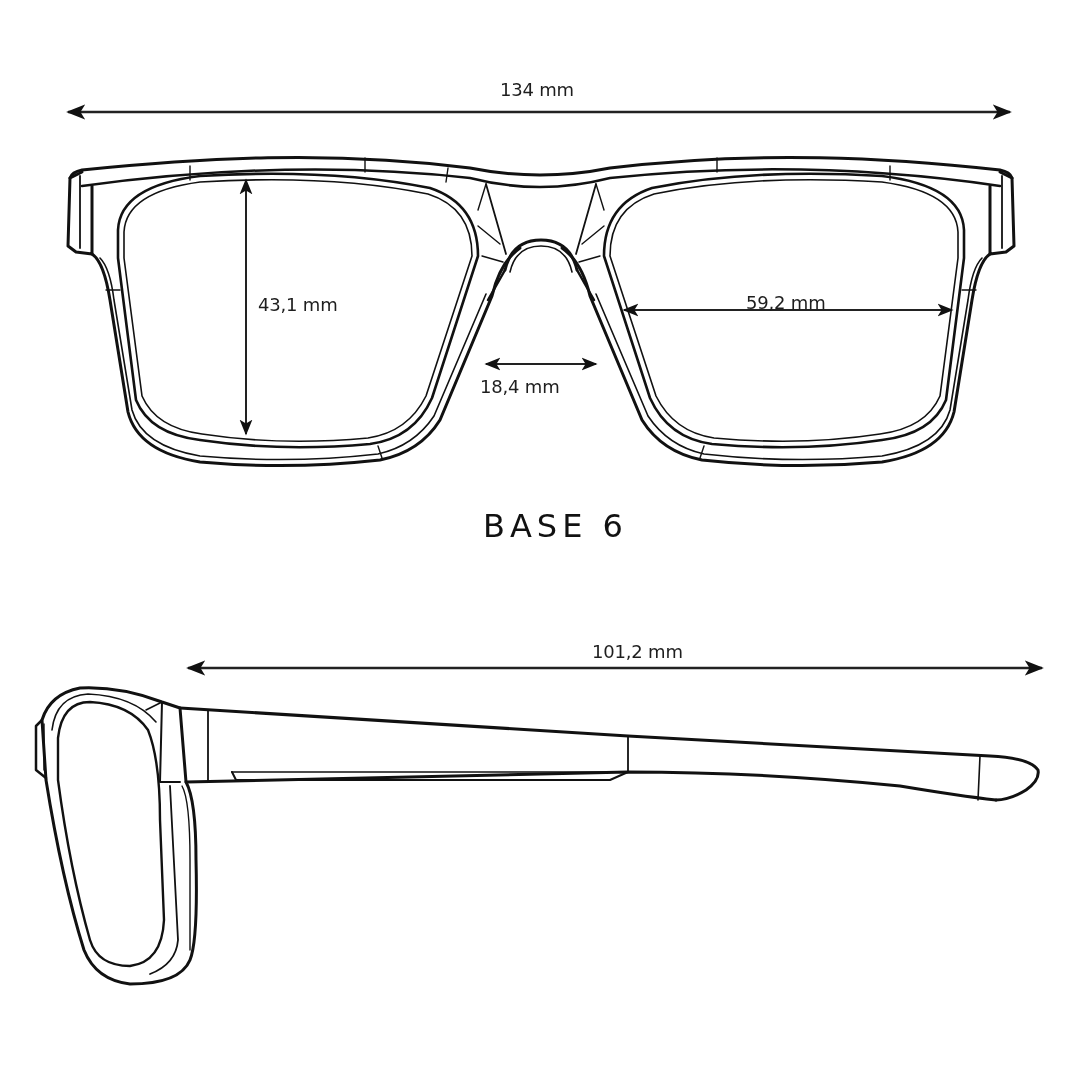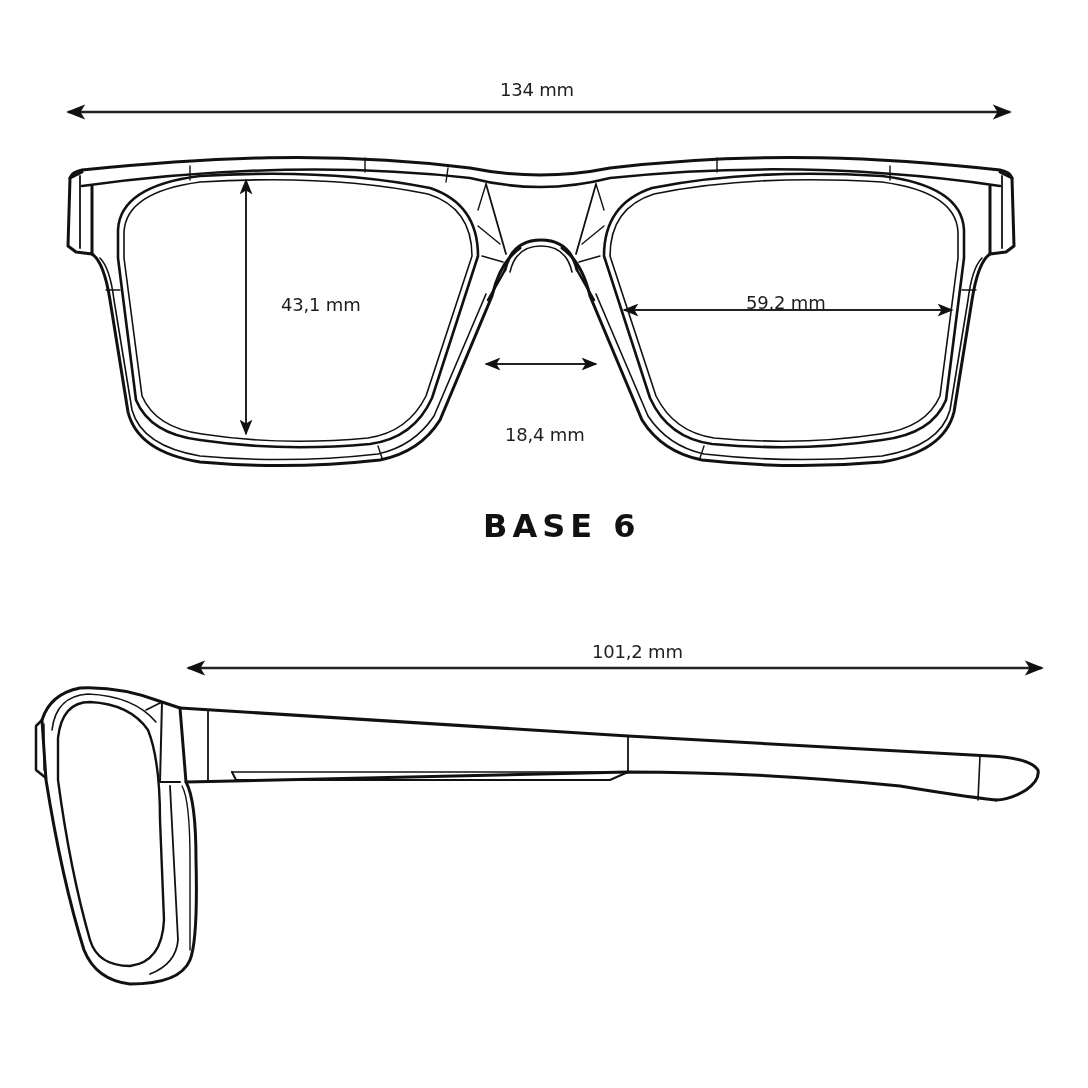--- a/index.html
+++ b/index.html
@@ -32,21 +32,21 @@
       font-family: "DejaVu Sans", sans-serif;
       font-size: 18px;
       color: #1e1e1e;
       white-space: nowrap;
       letter-spacing: -0.2px;
       background: transparent;
     }
     .title {
       position: absolute;
       font-family: "DejaVu Sans", sans-serif;
-      font-weight: bold;
+      font-weight: normal;
       font-size: 32px;
       letter-spacing: 5px;
       color: #111111;
       white-space: nowrap;
     }
   </style>
 </head>
 <body>
 
 <div class="canvas">
@@ -149,22 +149,22 @@
       <path d="M980,756 L978,800" stroke-width="1.6"></path>
     </g>
 
     <g stroke="#222" fill="none">
       <line x1="188" y1="668" x2="1042" y2="668" stroke-width="2.4" marker-start="url(#arrow)" marker-end="url(#arrow)"></line>
     </g>
   </svg>
 
   <div class="label" style="left:500px; top:79px;">134 mm</div>
 
-  <div class="label" style="left:258px; top:294px;margin-left:23px;">43,1 mm</div>
+  <div class="label" style="left:258px; top:294px;">43,1 mm</div>
 
-  <div class="label" style="left:505px; top:376px;margin-top:48px;">18,4 mm</div>
+  <div class="label" style="left:480px; top:376px;">18,4 mm</div>
 
   <div class="label" style="left:746px; top:292px;">59,2 mm</div>
 
   <div class="title" style="left:483px; top:507px;">BASE 6</div>
 
   <div class="label" style="left:592px; top:641px;">101,2 mm</div>
 </div>
 
 </body></html>

